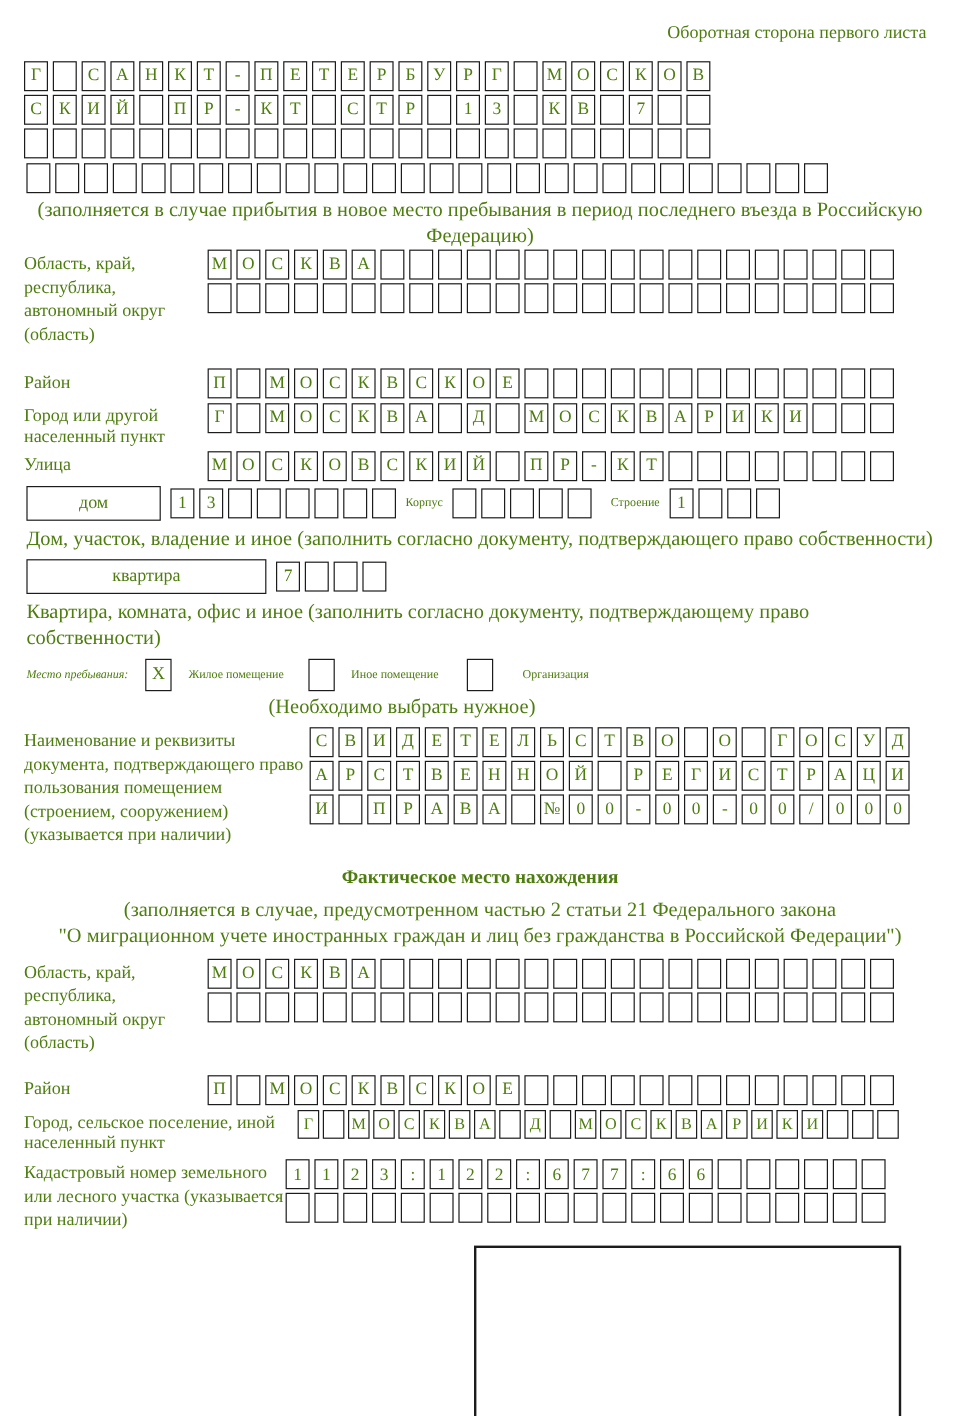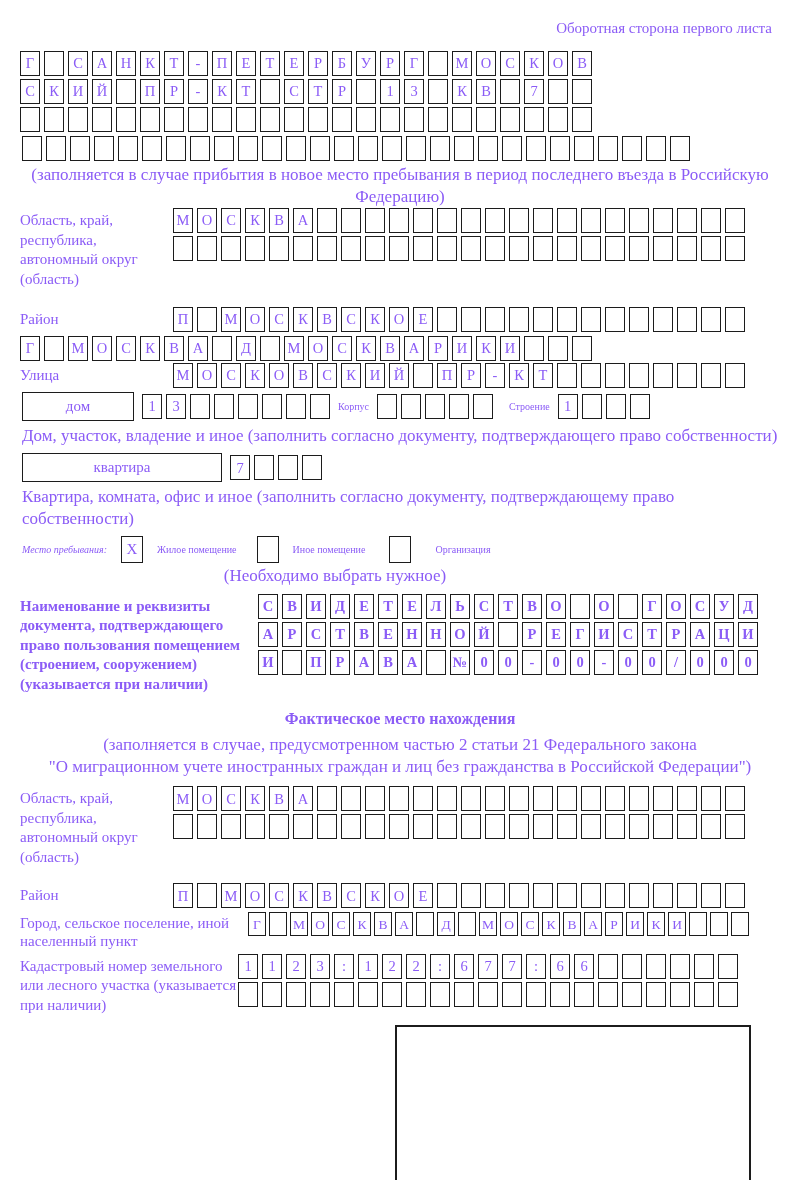--- a/index.html
+++ b/index.html
@@ -1,20 +1,20 @@
 <!DOCTYPE html>
 <html><head>
 <meta charset="utf-8">
 <style>
   html,body{margin:0;padding:0;background:#fff;}
   .page{
     width:800px;height:1180px;box-sizing:border-box;
     padding:12px 20px 0 20px;
     font-family:"Liberation Serif","DejaVu Serif",serif;
-    color:#8b5cf6;background:#fff;overflow:hidden;
+    color:#4d7c0f;background:#fff;overflow:hidden;
   }
   .hdr-note{text-align:right;font-size:15px;padding-right:8px;margin-top:8px;}
   .row{display:flex;align-items:flex-start;margin-bottom:4px;}
   .label{width:153px;flex-shrink:0;font-size:15px;line-height:1.3;padding-top:3px;}
   .label-wide{width:238px;}
   .label-mid{width:218px;}
   .label-city2{width:228px;}
   .stack{display:flex;flex-direction:column;gap:3px;}
   .cells{display:flex;gap:4px;}
   .cell{
@@ -248,20 +248,21 @@
         <span class="cell"></span>
         <span class="cell"></span>
         <span class="cell"></span>
         <span class="cell"></span>
         <span class="cell"></span>
         <span class="cell"></span>
       </div>
   </div>
 
   <div class="row mb0">
+    <div class="label" style="line-height:1.15;">Город или другой населенный пункт</div>
     <div class="cells">
         <span class="cell">Г</span>
         <span class="cell"></span>
         <span class="cell">М</span>
         <span class="cell">О</span>
         <span class="cell">С</span>
         <span class="cell">К</span>
         <span class="cell">В</span>
         <span class="cell">А</span>
         <span class="cell"></span>
@@ -358,21 +359,21 @@
     <span class="inline-lbl" style="padding-top:0;font-style:italic;">Место пребывания:</span>
     <span class="chk">X</span>
     <span class="inline-lbl" style="padding-top:0;">Жилое помещение</span>
     <span class="chk" style="margin-left:6px;"></span>
     <span class="inline-lbl" style="padding-top:0;">Иное помещение</span>
     <span class="chk" style="margin-left:10px;"></span>
     <span class="inline-lbl" style="padding-top:0;margin-left:10px;">Организация</span>
   </div>
   <div class="caption" style="text-align:center;margin:2px 130px 4px 0;">(Необходимо выбрать нужное)</div>
 
-  <div class="row" style="margin-top:6px;font-weight:bold;">
+  <div class="row" style="margin-top:6px;">
     <div class="label label-wide">Наименование и реквизиты документа, подтверждающего право пользования помещением (строением, сооружением) (указывается при наличии)</div>
     <div class="stack">
       <div class="cells">
           <span class="cell">С</span>
           <span class="cell">В</span>
           <span class="cell">И</span>
           <span class="cell">Д</span>
           <span class="cell">Е</span>
           <span class="cell">Т</span>
           <span class="cell">Е</span>

